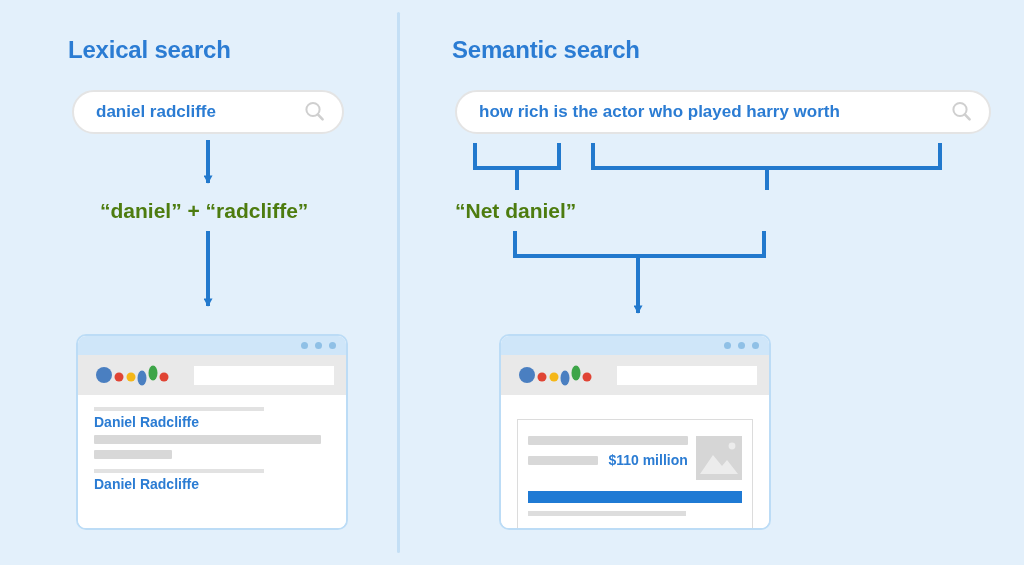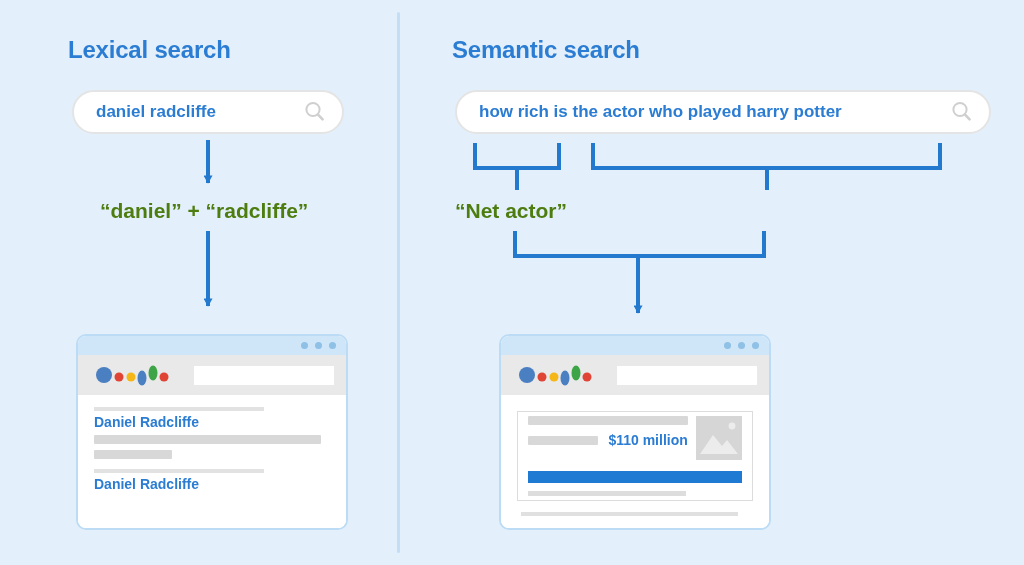--- a/index.html
+++ b/index.html
@@ -159,22 +159,22 @@
     margin: 3px 0 5px 0;
     white-space: nowrap;
   }
   .sp6 { height: 6px; }
   .sp10 { height: 10px; }
 
   
   .kpanel {
     border: 1px solid #dcdcdc;
     box-sizing: border-box;
-    padding: 4px 10px;
-    margin-top: 4px;
+    padding: 16px 10px;
+    margin-top: 12px;
   }
   .kp-top { display: flex; align-items: flex-start; }
   .kp-left { flex: 1 1 auto; padding-right: 8px; }
   .kp-row { display: flex; align-items: center; }
   .kp-value {
     font-size: 14px;
     font-weight: bold;
     color: #2b7cd3;
     margin-left: 10px;
     white-space: nowrap;
@@ -206,21 +206,21 @@
 
   <div class="searchbox" id="searchbox-lexical">
     <span class="searchtext">daniel radcliffe</span>
     <svg class="mag" viewBox="0 0 26 26">
       <circle cx="11" cy="10.5" r="6.6" fill="none" stroke="#cfcfcf" stroke-width="2"></circle>
       <line x1="15.8" y1="15.4" x2="20.6" y2="20.4" stroke="#cfcfcf" stroke-width="2.6" stroke-linecap="round"></line>
     </svg>
   </div>
 
   <div class="searchbox" id="searchbox-semantic">
-    <span class="searchtext">how rich is the actor who played harry potter</span>
+    <span class="searchtext">how rich is the actor who played harry worth</span>
     <svg class="mag" viewBox="0 0 26 26">
       <circle cx="11" cy="10.5" r="6.6" fill="none" stroke="#cfcfcf" stroke-width="2"></circle>
       <line x1="15.8" y1="15.4" x2="20.6" y2="20.4" stroke="#cfcfcf" stroke-width="2.6" stroke-linecap="round"></line>
     </svg>
   </div>
 
   <svg class="wires" viewBox="0 0 1024 565">
     <defs>
       <marker id="ah" markerWidth="9" markerHeight="9" refX="4.5" refY="7.6" orient="0" markerUnits="userSpaceOnUse">
         <path d="M0,0 L9,0 L4.5,8.4 Z" fill="#2279cd"></path>
@@ -246,21 +246,21 @@
     </g>
 
     <g>
       <path d="M503,231 L503,256 L752,256 L752,231" fill="none" stroke="#2279cd" stroke-width="4" stroke-linejoin="miter"></path>
       <line x1="626" y1="256" x2="626" y2="313" stroke="#2279cd" stroke-width="4" marker-end="url(#ah)"></line>
     </g>
   </svg>
 
   <div class="kw" id="kw-lexical">“daniel” + “radcliffe”</div>
 
-  <div class="kw" id="kw-networth">“Net actor”</div>
+  <div class="kw" id="kw-networth">“Net daniel”</div>
 
 
   <div class="browser" id="browser-lexical">
     <div class="titlebar">
       <span class="tdot"></span>
       <span class="tdot"></span>
       <span class="tdot"></span>
     </div>
     <div class="toolbar">
       <svg class="logo" viewBox="0 0 78 24">

